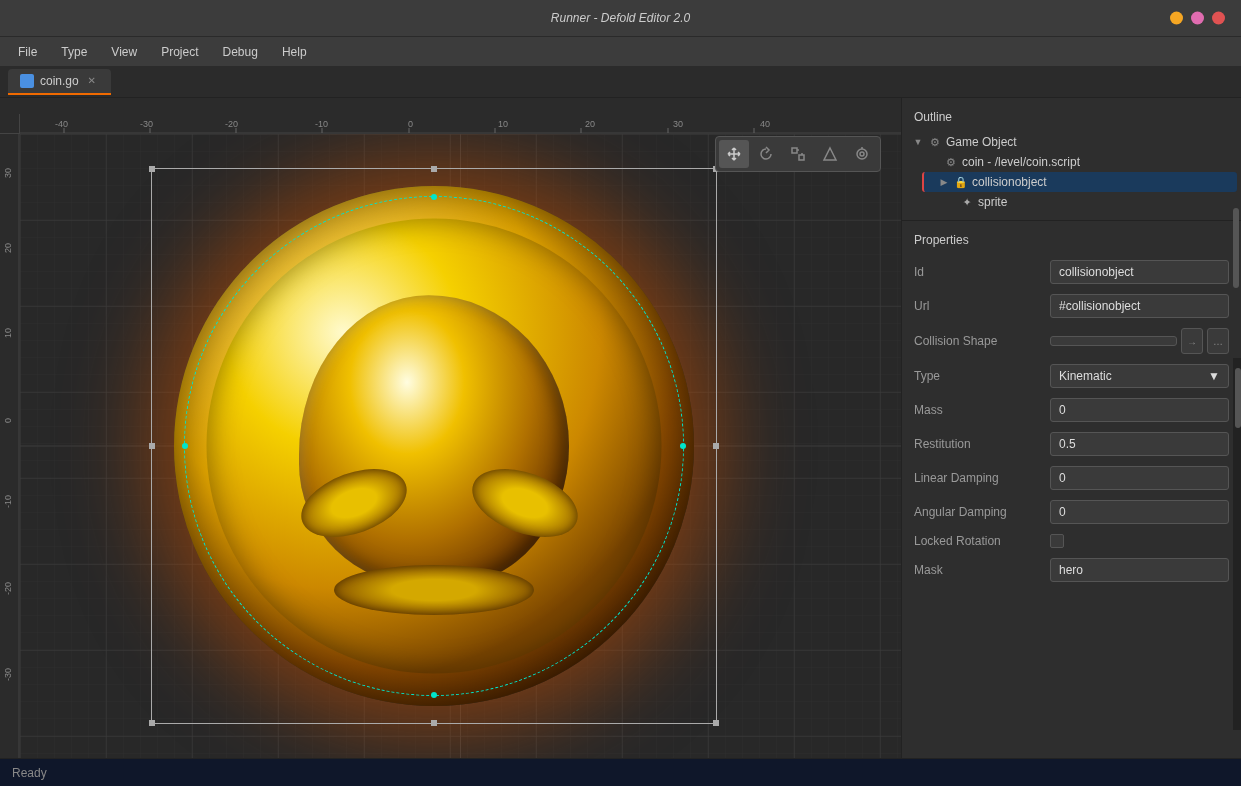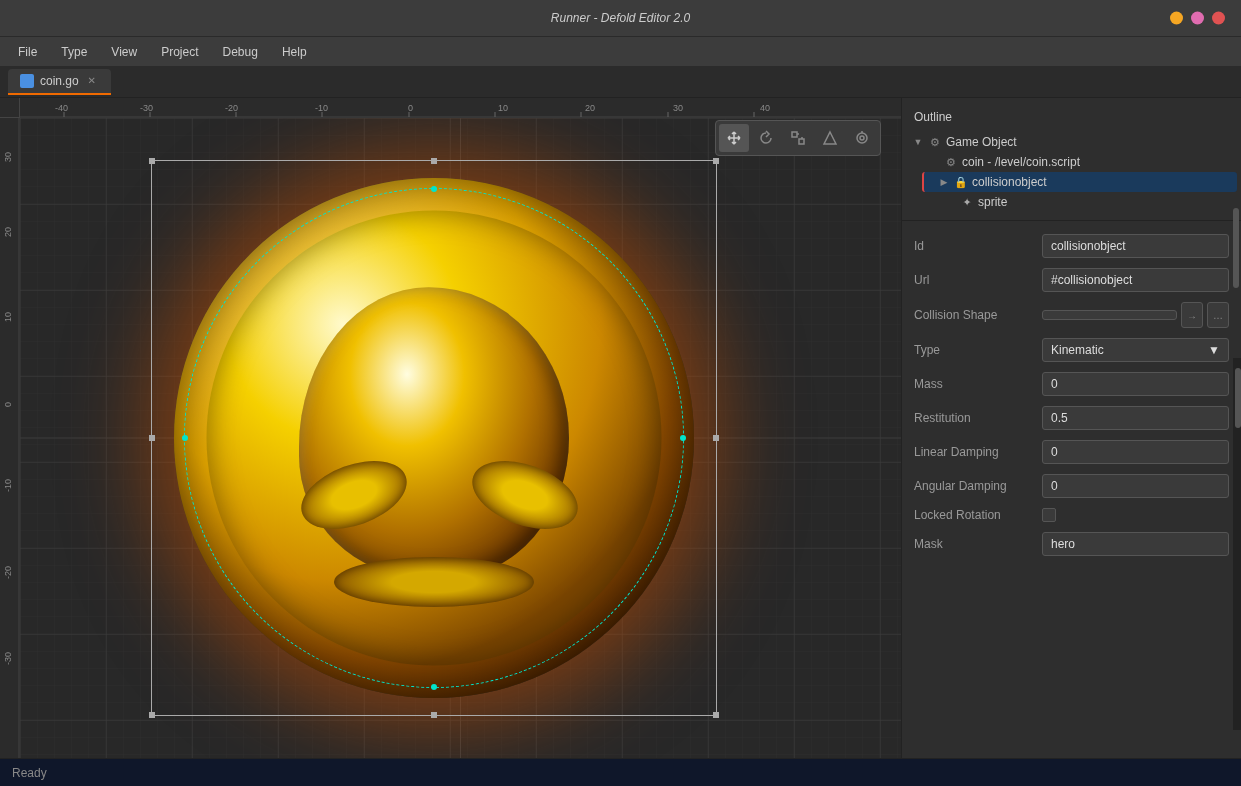--- a/index.html
+++ b/index.html
@@ -103,20 +103,21 @@
       display: flex;
       height: calc(786px - 36px - 30px - 32px - 28px);
     }
 
     
     #canvas-area {
       flex: 1;
       background: #86efac;
       position: relative;
       overflow: hidden;
+      margin-top: 16px;
     }
 
     
     #canvas-toolbar {
       position: absolute;
       top: 22px;
       right: 20px;
       display: flex;
       gap: 2px;
       background: #3a3a3a;
@@ -210,21 +211,21 @@
     
     #properties-section {
       flex: 1;
       overflow-y: auto;
       padding: 8px 0;
     }
     .prop-row {
       display: flex;
       align-items: center;
       padding: 5px 12px;
-      gap: 8px;
+      gap: 16px;
     }
     .prop-label {
       width: 120px;
       color: #999;
       font-size: 12px;
       flex-shrink: 0;
     }
     .prop-value {
       flex: 1;
       background: #3a3a3a;
@@ -526,20 +527,21 @@
           <span class="tree-icon icon-sprite">✦</span>
           <span>sprite</span>
         </div>
 
       </div>
     </div>
 
     <div style="position:absolute;right:2px;top:110px;width:6px;height:80px;background:#555;border-radius:3px;"></div>
 
     <div id="properties-section">
+      <div class="section-title">Properties</div>
 
       <div class="prop-row">
         <span class="prop-label">Id</span>
         <div class="prop-value">collisionobject</div>
       </div>
 
       <div class="prop-row">
         <span class="prop-label">Url</span>
         <div class="prop-value">#collisionobject</div>
       </div>

